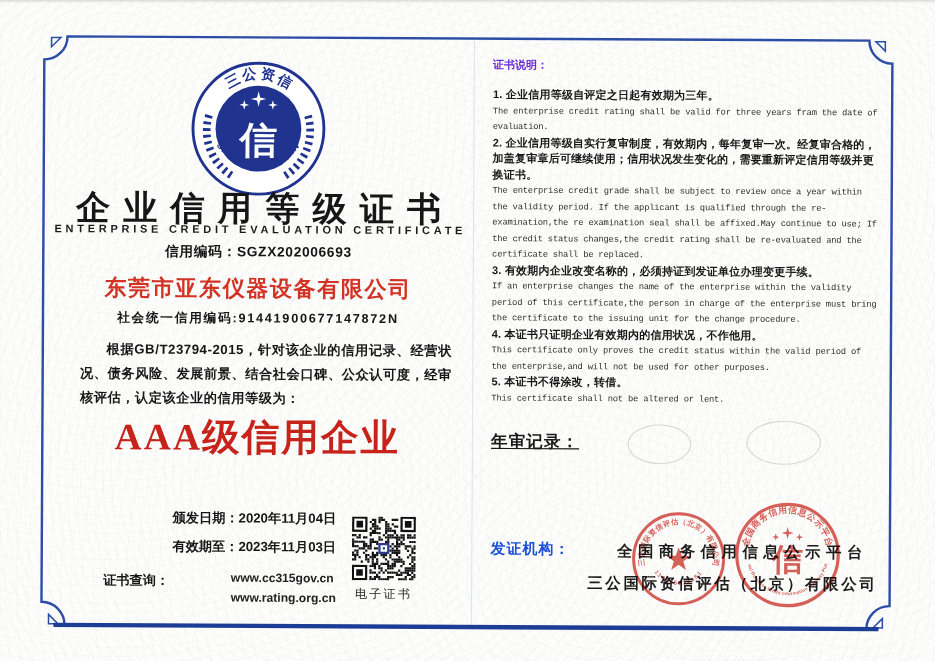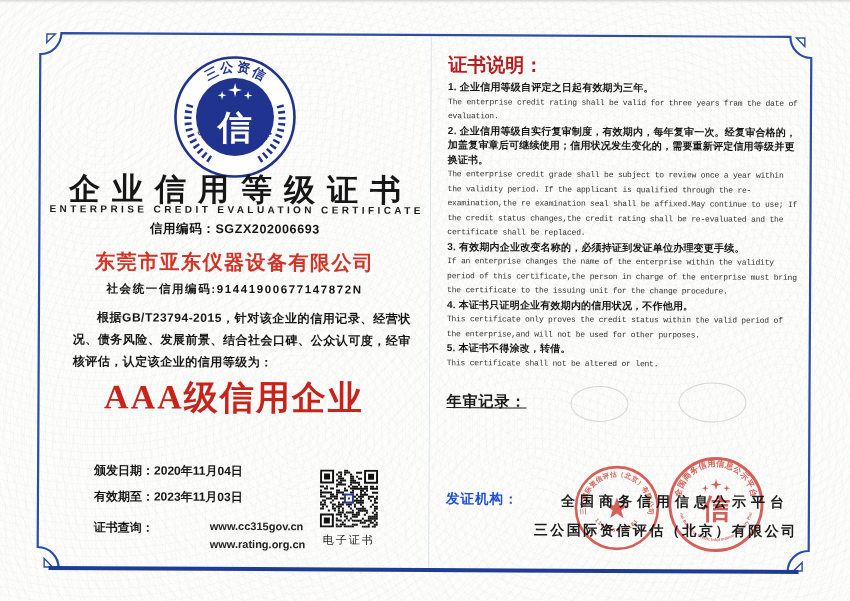--- a/index.html
+++ b/index.html
@@ -34,32 +34,32 @@
     font-size:20px; font-weight:bold; color:#d23325; letter-spacing:1.5px; }
   .uscc { position:absolute; left:0; top:249px; width:100%; text-align:center;
     font-size:11.5px; font-weight:bold; color:#161616; letter-spacing:1.6px; }
   .body-par { position:absolute; left:34px; top:274px; width:338px;
     font-size:12px; font-weight:bold; color:#161616; line-height:22px;
     text-indent:2em; text-align:justify; letter-spacing:.5px; }
   .rating { position:absolute; left:0; top:342px; width:100%; text-align:center;
     font-family:"Liberation Serif", serif; font-size:34px; font-weight:bold;
     color:#c7231a; letter-spacing:2px; }
   .meta { position:absolute; left:56px; top:430px; font-size:12px; color:#161616; }
-  .meta-row { display:flex; margin-bottom:9px; }
+  .meta-row { display:flex; margin-bottom:9px;justify-content:flex-end; }
   .meta-label { font-weight:bold; white-space:nowrap; }
   .meta-value { font-weight:bold; white-space:nowrap; }
   .query-row { display:flex; margin-top:14px; }
   .query-urls { margin-left:8px; font-size:11px; font-weight:bold; color:#222; }
   .query-urls div { margin-bottom:6px;padding-left:48px; }
   .qr-block { position:absolute; left:282px; top:436px; width:58px; text-align:center; }
   .qr-svg { width:58px; height:58px; display:block; }
   .qr-caption { margin-top:5px; font-size:11px; color:#1f1f1f; letter-spacing:2px; }
 
   
-  .instr-heading { position:absolute; left:17px; top:18px; font-size:19px; font-weight:bold; color:#b91c1c; }
+  .instr-heading { position:absolute; left:17px; top:18px; font-size:10px; font-weight:bold; color:#6d28d9; }
   .instr { position:absolute; left:17px; top:46px; width:354px; }
   .instr p.cn { font-size:10px; font-weight:bold; color:#171717; line-height:14.5px; letter-spacing:.2px; }
   .instr p.en { font-family:"Liberation Mono", monospace; font-size:8px; letter-spacing:-.2px;
                 color:#2e2e2e; line-height:14.5px; }
   .annual-label { position:absolute; left:17px; top:358px; font-size:15px; font-weight:bold;
                   color:#1a1a1a; letter-spacing:1px;text-decoration:underline; }
   .ellipse { position:absolute; border:1px solid #d6d6d6; border-radius:50%; background:transparent; }
   .e1 { left:141px; top:351px; width:58px; height:36px; }
   .e2 { left:249px; top:347px; width:68px; height:40px; }
   .issuer-label { position:absolute; left:17px; top:456px; font-size:13.5px; font-weight:bold;

